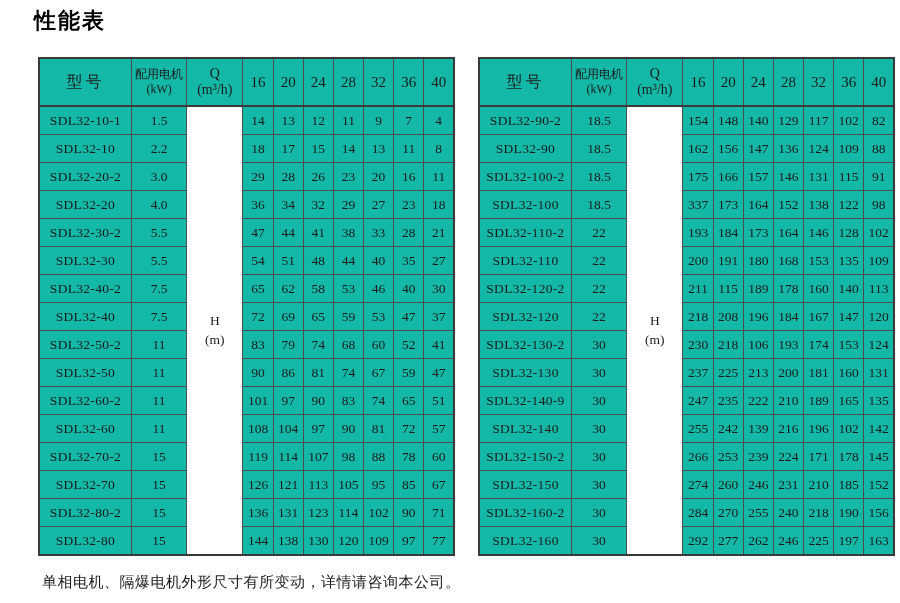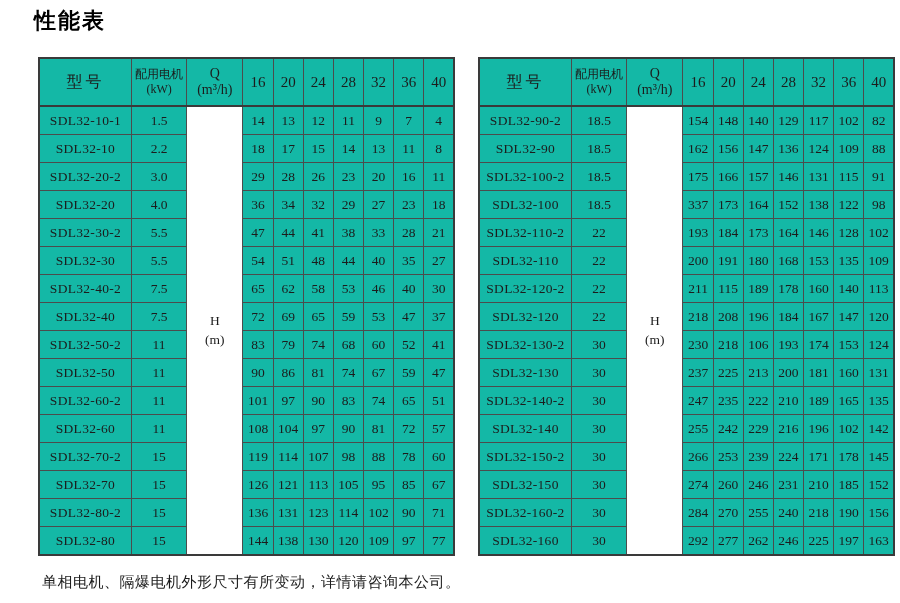--- a/index.html
+++ b/index.html
@@ -480,36 +480,36 @@
             <td class="kw-cell">30</td>
             <td class="val-cell">237</td>
             <td class="val-cell">225</td>
             <td class="val-cell">213</td>
             <td class="val-cell">200</td>
             <td class="val-cell">181</td>
             <td class="val-cell">160</td>
             <td class="val-cell">131</td>
           </tr>
           <tr>
-            <td class="model-cell">SDL32-140-2</td>
+            <td class="model-cell">SDL32-140-9</td>
             <td class="kw-cell">30</td>
             <td class="val-cell">247</td>
             <td class="val-cell">235</td>
             <td class="val-cell">222</td>
             <td class="val-cell">210</td>
             <td class="val-cell">189</td>
             <td class="val-cell">165</td>
             <td class="val-cell">135</td>
           </tr>
           <tr>
             <td class="model-cell">SDL32-140</td>
             <td class="kw-cell">30</td>
             <td class="val-cell">255</td>
             <td class="val-cell">242</td>
-            <td class="val-cell">229</td>
+            <td class="val-cell">139</td>
             <td class="val-cell">216</td>
             <td class="val-cell">196</td>
             <td class="val-cell">102</td>
             <td class="val-cell">142</td>
           </tr>
           <tr>
             <td class="model-cell">SDL32-150-2</td>
             <td class="kw-cell">30</td>
             <td class="val-cell">266</td>
             <td class="val-cell">253</td>

